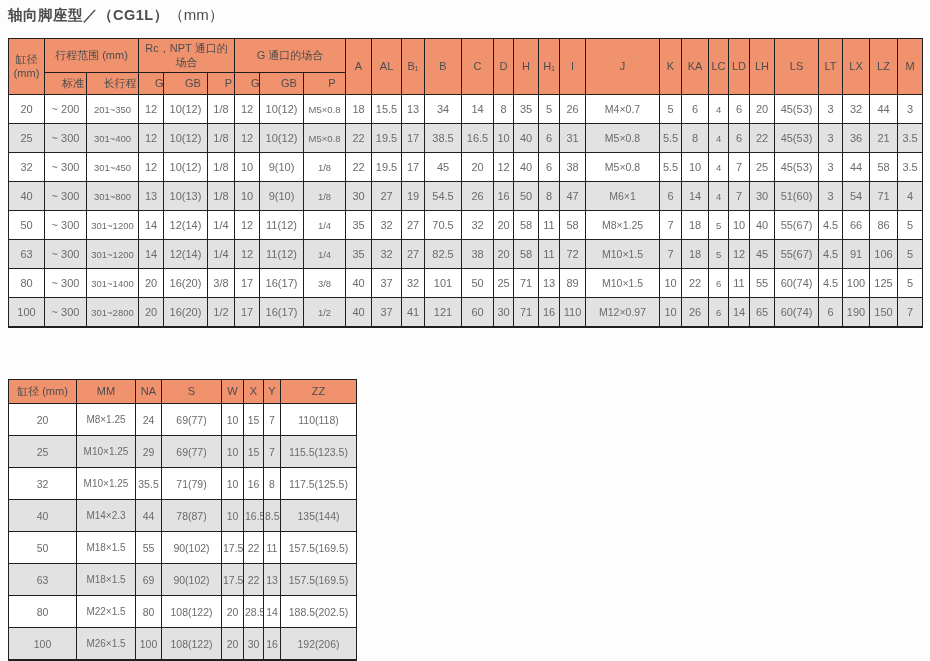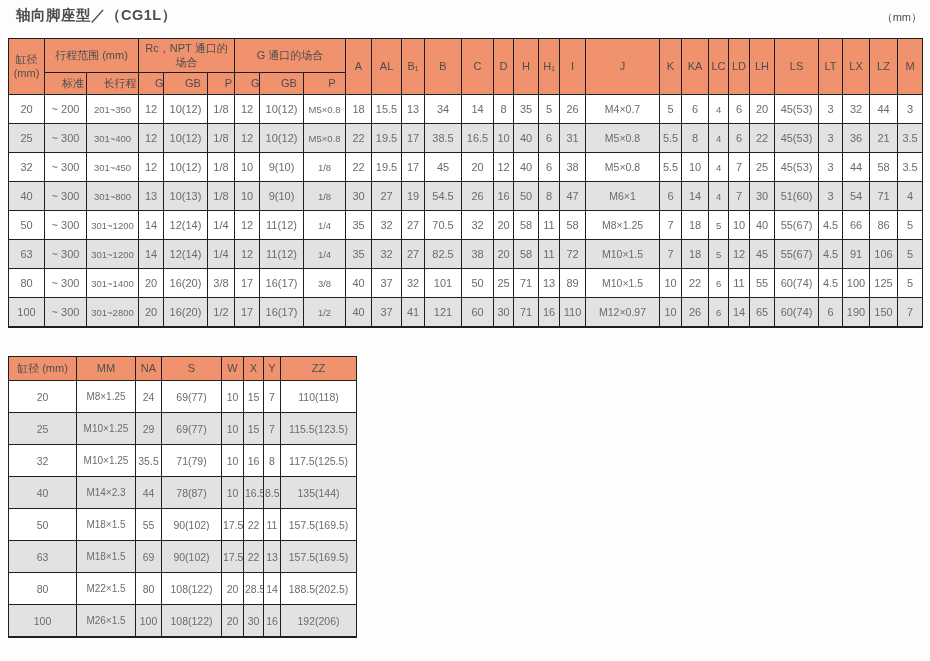--- a/index.html
+++ b/index.html
@@ -3,25 +3,25 @@
 <meta charset="utf-8">
 <style>
   html,body{margin:0;padding:0;background:#fdfdfd;}
   body{
     width:930px;height:661px;overflow:hidden;
     font-family:"Liberation Sans","DejaVu Sans",sans-serif;
     -webkit-font-smoothing:antialiased;
   }
   .page{padding:2px 8px 0 8px;}
   .titlebar{
-    display:flex;justify-content:space-between;align-items:flex-end;
-    margin:3px 0 13px 8px;height:20px;
+    display:flex;align-items:flex-end;
+    margin:3px 0 13px 0;height:20px;
   }
   .doc-title{font-size:14.5px;font-weight:bold;color:#4d4d4d;letter-spacing:.5px;}
-  .unit-label{font-size:11px;color:#4d4d4d;padding-right:0px;}
+  .unit-label{font-size:15px;color:#4d4d4d;padding-right:0px;}
 
   table{border-collapse:collapse;table-layout:fixed;background:#fff;
         border:1px solid #1f1f1f;border-bottom:2px solid #1f1f1f;}
   th,td{
     border:1px solid #1f1f1f;text-align:center;vertical-align:middle;
     padding:0 1px;overflow:hidden;white-space:nowrap;
   }
   thead th{
     background:#f0926d;color:#4d4d4d;font-weight:normal;font-size:11px;
     white-space:normal;line-height:1.25;
@@ -31,21 +31,21 @@
 
   #table1{width:914px;}
   #table1 thead tr.h1 th{height:33px;}
   #table1 thead tr.h2 th{height:21px;padding-left:16px;}
   #table1 tbody td{height:28px;}
   #table1 td:nth-child(3),
   #table1 td:nth-child(9),
   #table1 td:nth-child(22){font-size:9.5px;}
   #table1 td:nth-child(19){font-size:10.5px;}
 
-  #table2{width:348px;margin-top:28px;}
+  #table2{width:348px;margin-top:51px;}
   #table2 thead th{height:23px;}
   #table2 tbody td{height:31px;font-size:10.5px;}
   #table2 td:nth-child(2){font-size:10px;}
 </style>
 </head>
 <body>
 
 <div class="page">
 
   <div class="titlebar">

